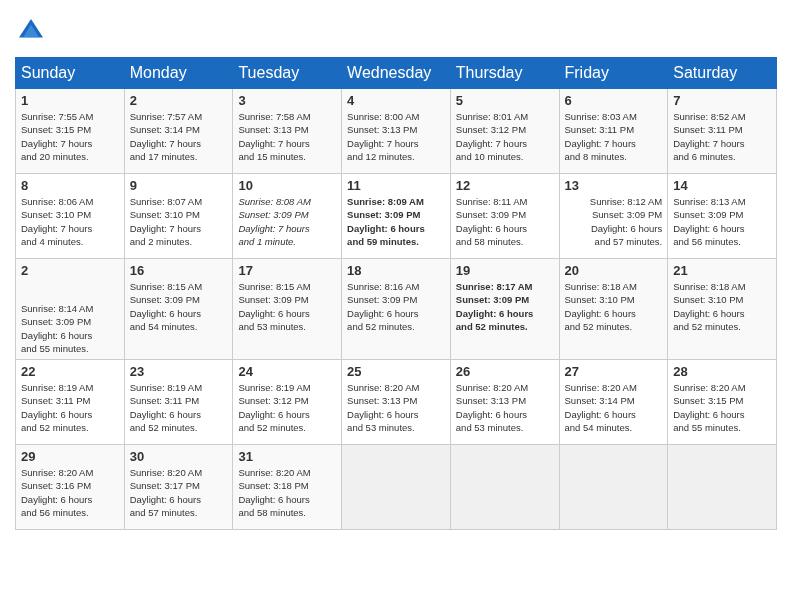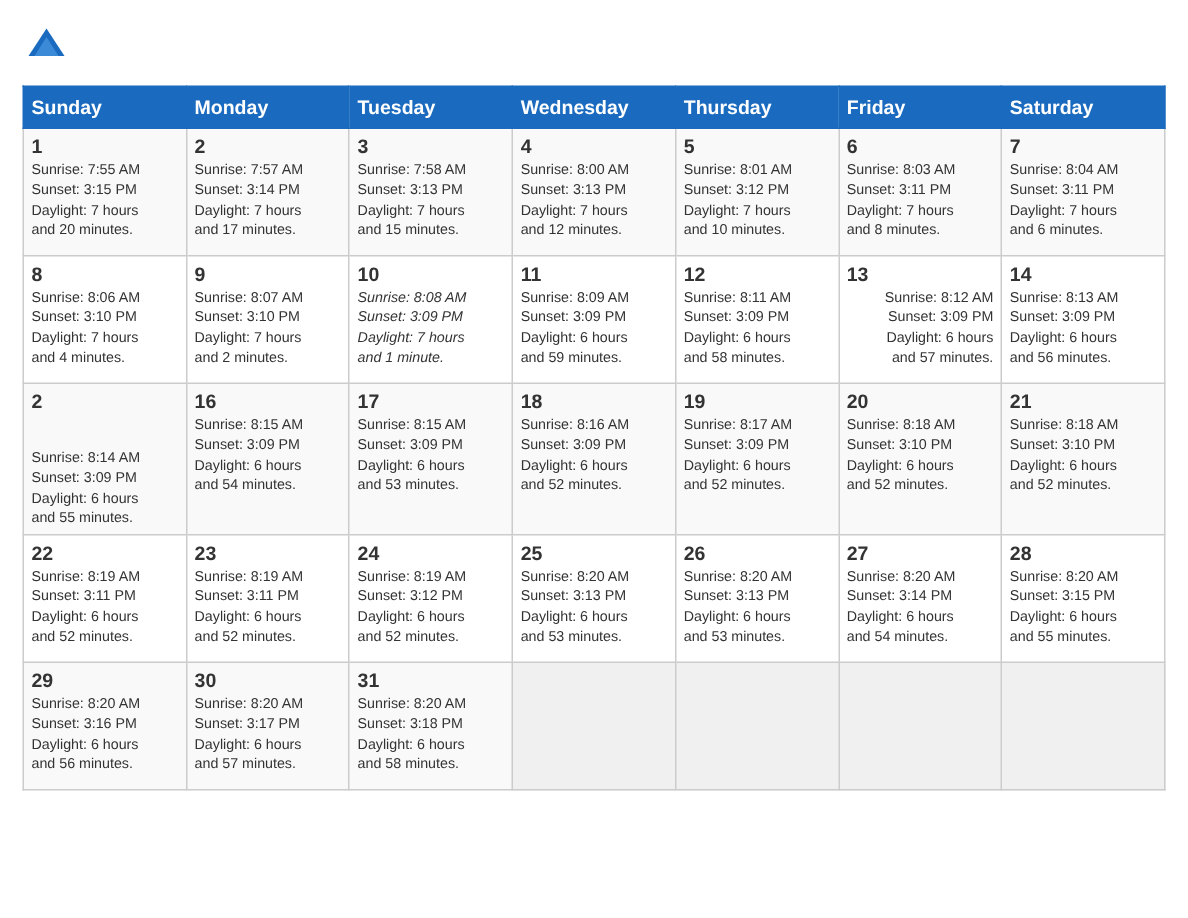--- a/index.html
+++ b/index.html
@@ -47,22 +47,22 @@
       font-size: 16px;
       color: #555;
     }
     table {
       width: 100%;
       border-collapse: collapse;
     }
     thead tr th {
       background: #1a6bbf;
       color: #fff;
-      font-size: 13px;
-      font-weight: bold;
+      font-size: 16px;
+      font-weight: normal;
       padding: 6px 5px;
       text-align: left;
       border: 1px solid #1a6bbf;
     }
     tbody tr td {
       border: 1px solid #ccc;
       vertical-align: top;
       padding: 4px 5px;
       font-size: 10px;
       color: #333;
@@ -160,21 +160,21 @@
         </td>
         <td>
           <span class="day-num">6</span>
           <div class="day-info" style="white-space: pre-line;">Sunrise: 8:03 AM
 Sunset: 3:11 PM
 Daylight: 7 hours
 and 8 minutes.</div>
         </td>
         <td>
           <span class="day-num">7</span>
-          <div class="day-info" style="white-space: pre-line;">Sunrise: 8:04 AM
+          <div class="day-info" style="white-space: pre-line;">Sunrise: 8:52 AM
 Sunset: 3:11 PM
 Daylight: 7 hours
 and 6 minutes.</div>
         </td>
       </tr>
       <tr>
         <td>
           <span class="day-num">8</span>
           <div class="day-info" style="white-space: pre-line;">Sunrise: 8:06 AM
 Sunset: 3:10 PM
@@ -190,21 +190,21 @@
         </td>
         <td>
           <span class="day-num">10</span>
           <div class="day-info" style="white-space: pre-line; font-style: italic;">Sunrise: 8:08 AM
 Sunset: 3:09 PM
 Daylight: 7 hours
 and 1 minute.</div>
         </td>
         <td>
           <span class="day-num">11</span>
-          <div class="day-info" style="white-space: pre-line;">Sunrise: 8:09 AM
+          <div class="day-info" style="white-space: pre-line; font-weight: bold;">Sunrise: 8:09 AM
 Sunset: 3:09 PM
 Daylight: 6 hours
 and 59 minutes.</div>
         </td>
         <td>
           <span class="day-num">12</span>
           <div class="day-info" style="white-space: pre-line;">Sunrise: 8:11 AM
 Sunset: 3:09 PM
 Daylight: 6 hours
 and 58 minutes.</div>
@@ -248,21 +248,21 @@
         </td>
         <td>
           <span class="day-num">18</span>
           <div class="day-info" style="white-space: pre-line;">Sunrise: 8:16 AM
 Sunset: 3:09 PM
 Daylight: 6 hours
 and 52 minutes.</div>
         </td>
         <td>
           <span class="day-num">19</span>
-          <div class="day-info" style="white-space: pre-line;">Sunrise: 8:17 AM
+          <div class="day-info" style="white-space: pre-line; font-weight: bold;">Sunrise: 8:17 AM
 Sunset: 3:09 PM
 Daylight: 6 hours
 and 52 minutes.</div>
         </td>
         <td>
           <span class="day-num">20</span>
           <div class="day-info" style="white-space: pre-line;">Sunrise: 8:18 AM
 Sunset: 3:10 PM
 Daylight: 6 hours
 and 52 minutes.</div>

